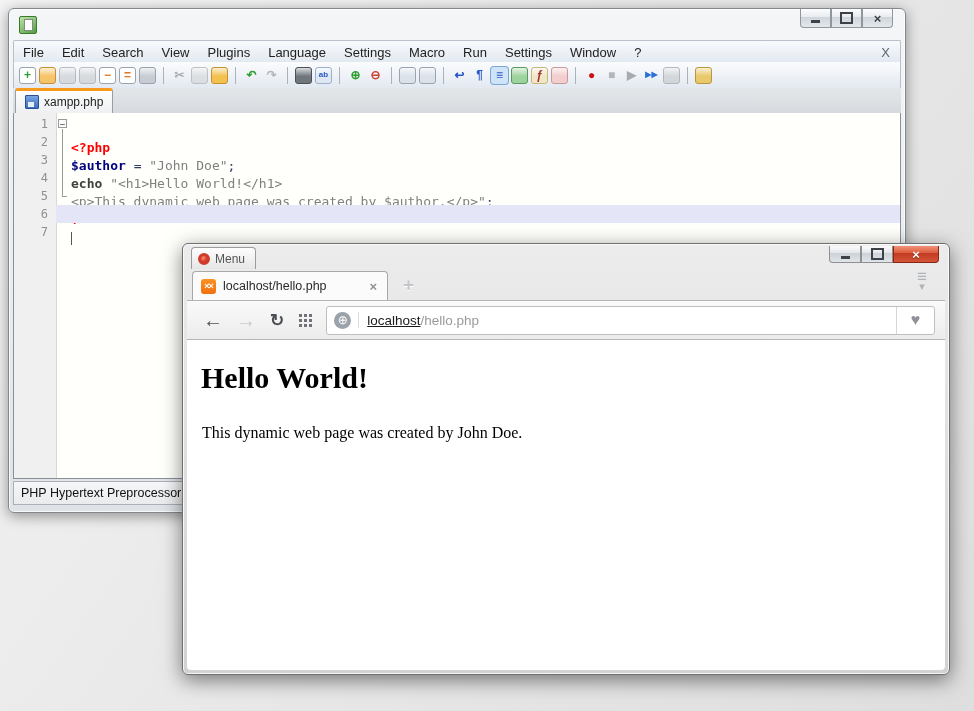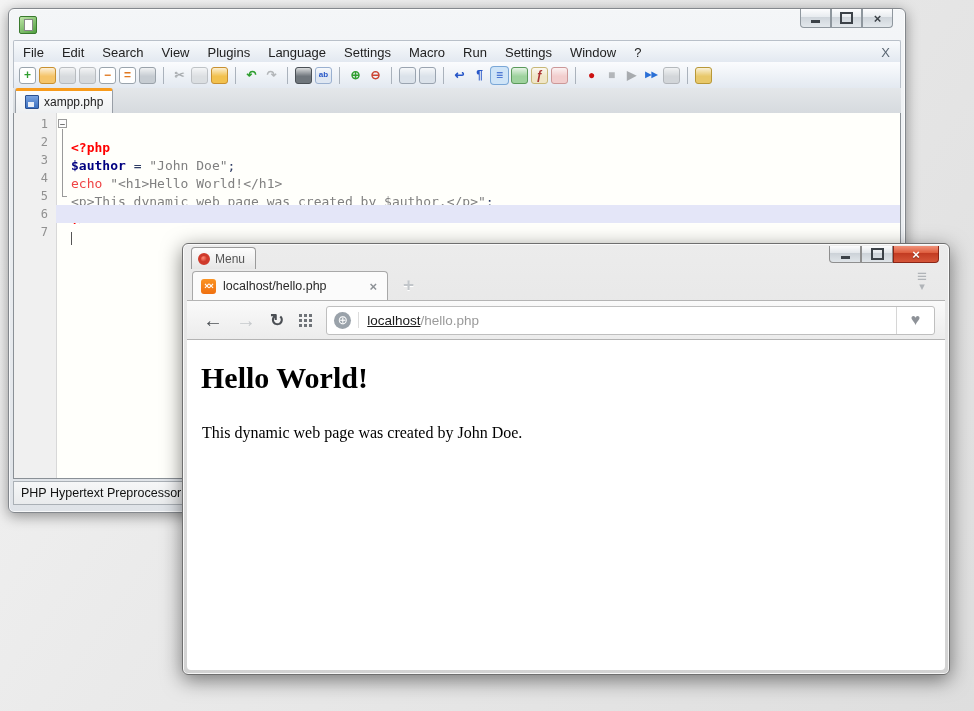--- a/index.html
+++ b/index.html
@@ -57,21 +57,21 @@
   .fold{width:13px;position:relative;flex:none;}
   .f-mid::before{content:'';position:absolute;left:6px;top:0;bottom:0;border-left:1px solid #9a9a9a;}
   .f-start::after{content:'';position:absolute;left:6px;top:14px;bottom:0;border-left:1px solid #9a9a9a;}
   .fbox{position:absolute;left:2px;top:4px;width:9px;height:9px;border:1px solid #9a9a9a;background:#fcfcfc;
     font:9px/8px "DejaVu Sans Mono",monospace;text-align:center;color:#444;box-sizing:border-box;}
   .f-end::before{content:'';position:absolute;left:6px;top:0;height:9px;border-left:1px solid #9a9a9a;}
   .f-end::after{content:'';position:absolute;left:6px;top:9px;width:5px;border-top:1px solid #9a9a9a;}
   .code{font:13px/18px "DejaVu Sans Mono",monospace;white-space:pre;padding-left:2px;margin-top:24px;}
   .s-tag{color:#ff0000;font-weight:bold;}
   .s-var{color:#000080;font-weight:bold;}
-  .s-kw{color:#ef4444;font-weight:normal;}
+  .s-kw{color:#404040;font-weight:bold;}
   .s-str{color:#808080;}
   .s-pun{color:#2e3c64;}
   .caret{display:inline-block;width:1px;height:13px;background:#555;vertical-align:middle;}
   .np-statusbar{position:absolute;left:4px;right:4px;bottom:7px;height:22px;
     background:linear-gradient(180deg,#f6f7f8,#e9ebed);border:1px solid #aab0b6;
     display:flex;align-items:center;padding-left:7px;font-size:12.5px;color:#111;white-space:nowrap;overflow:hidden;}
 
   
   .op-window{position:absolute;left:182px;top:243px;width:766px;height:430px;
     background:linear-gradient(180deg,#ececec,#d2d2d2);

